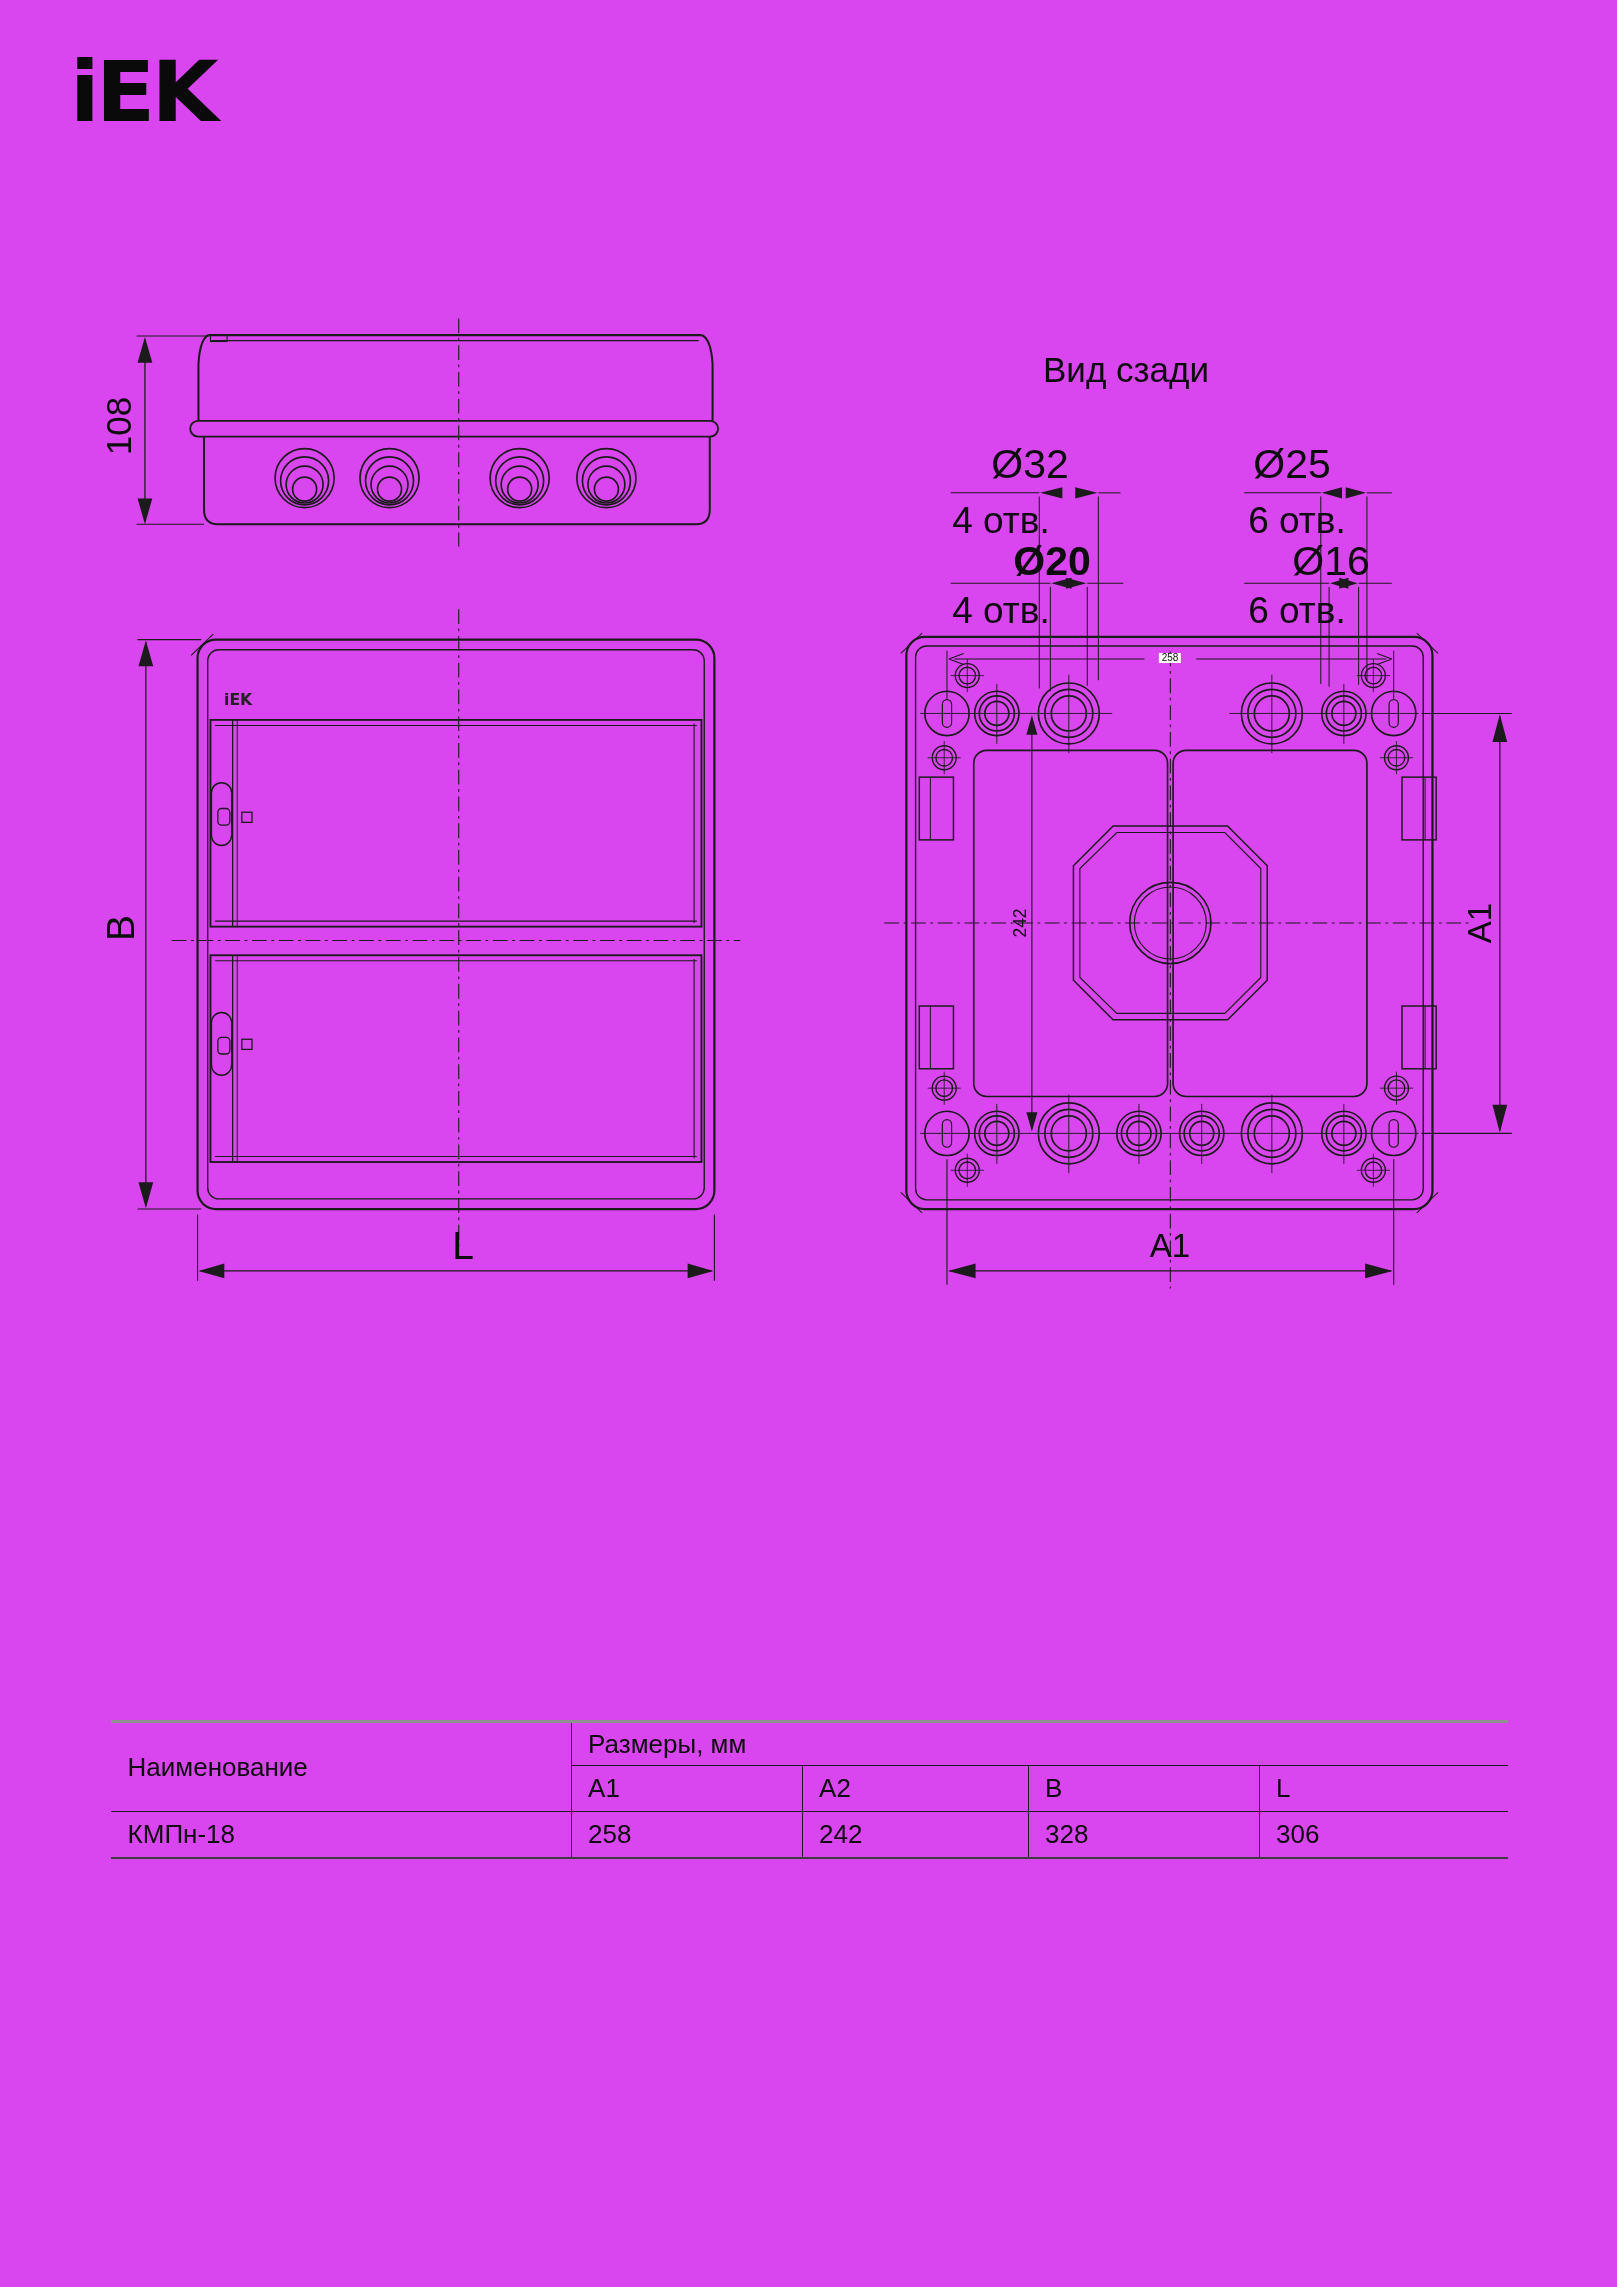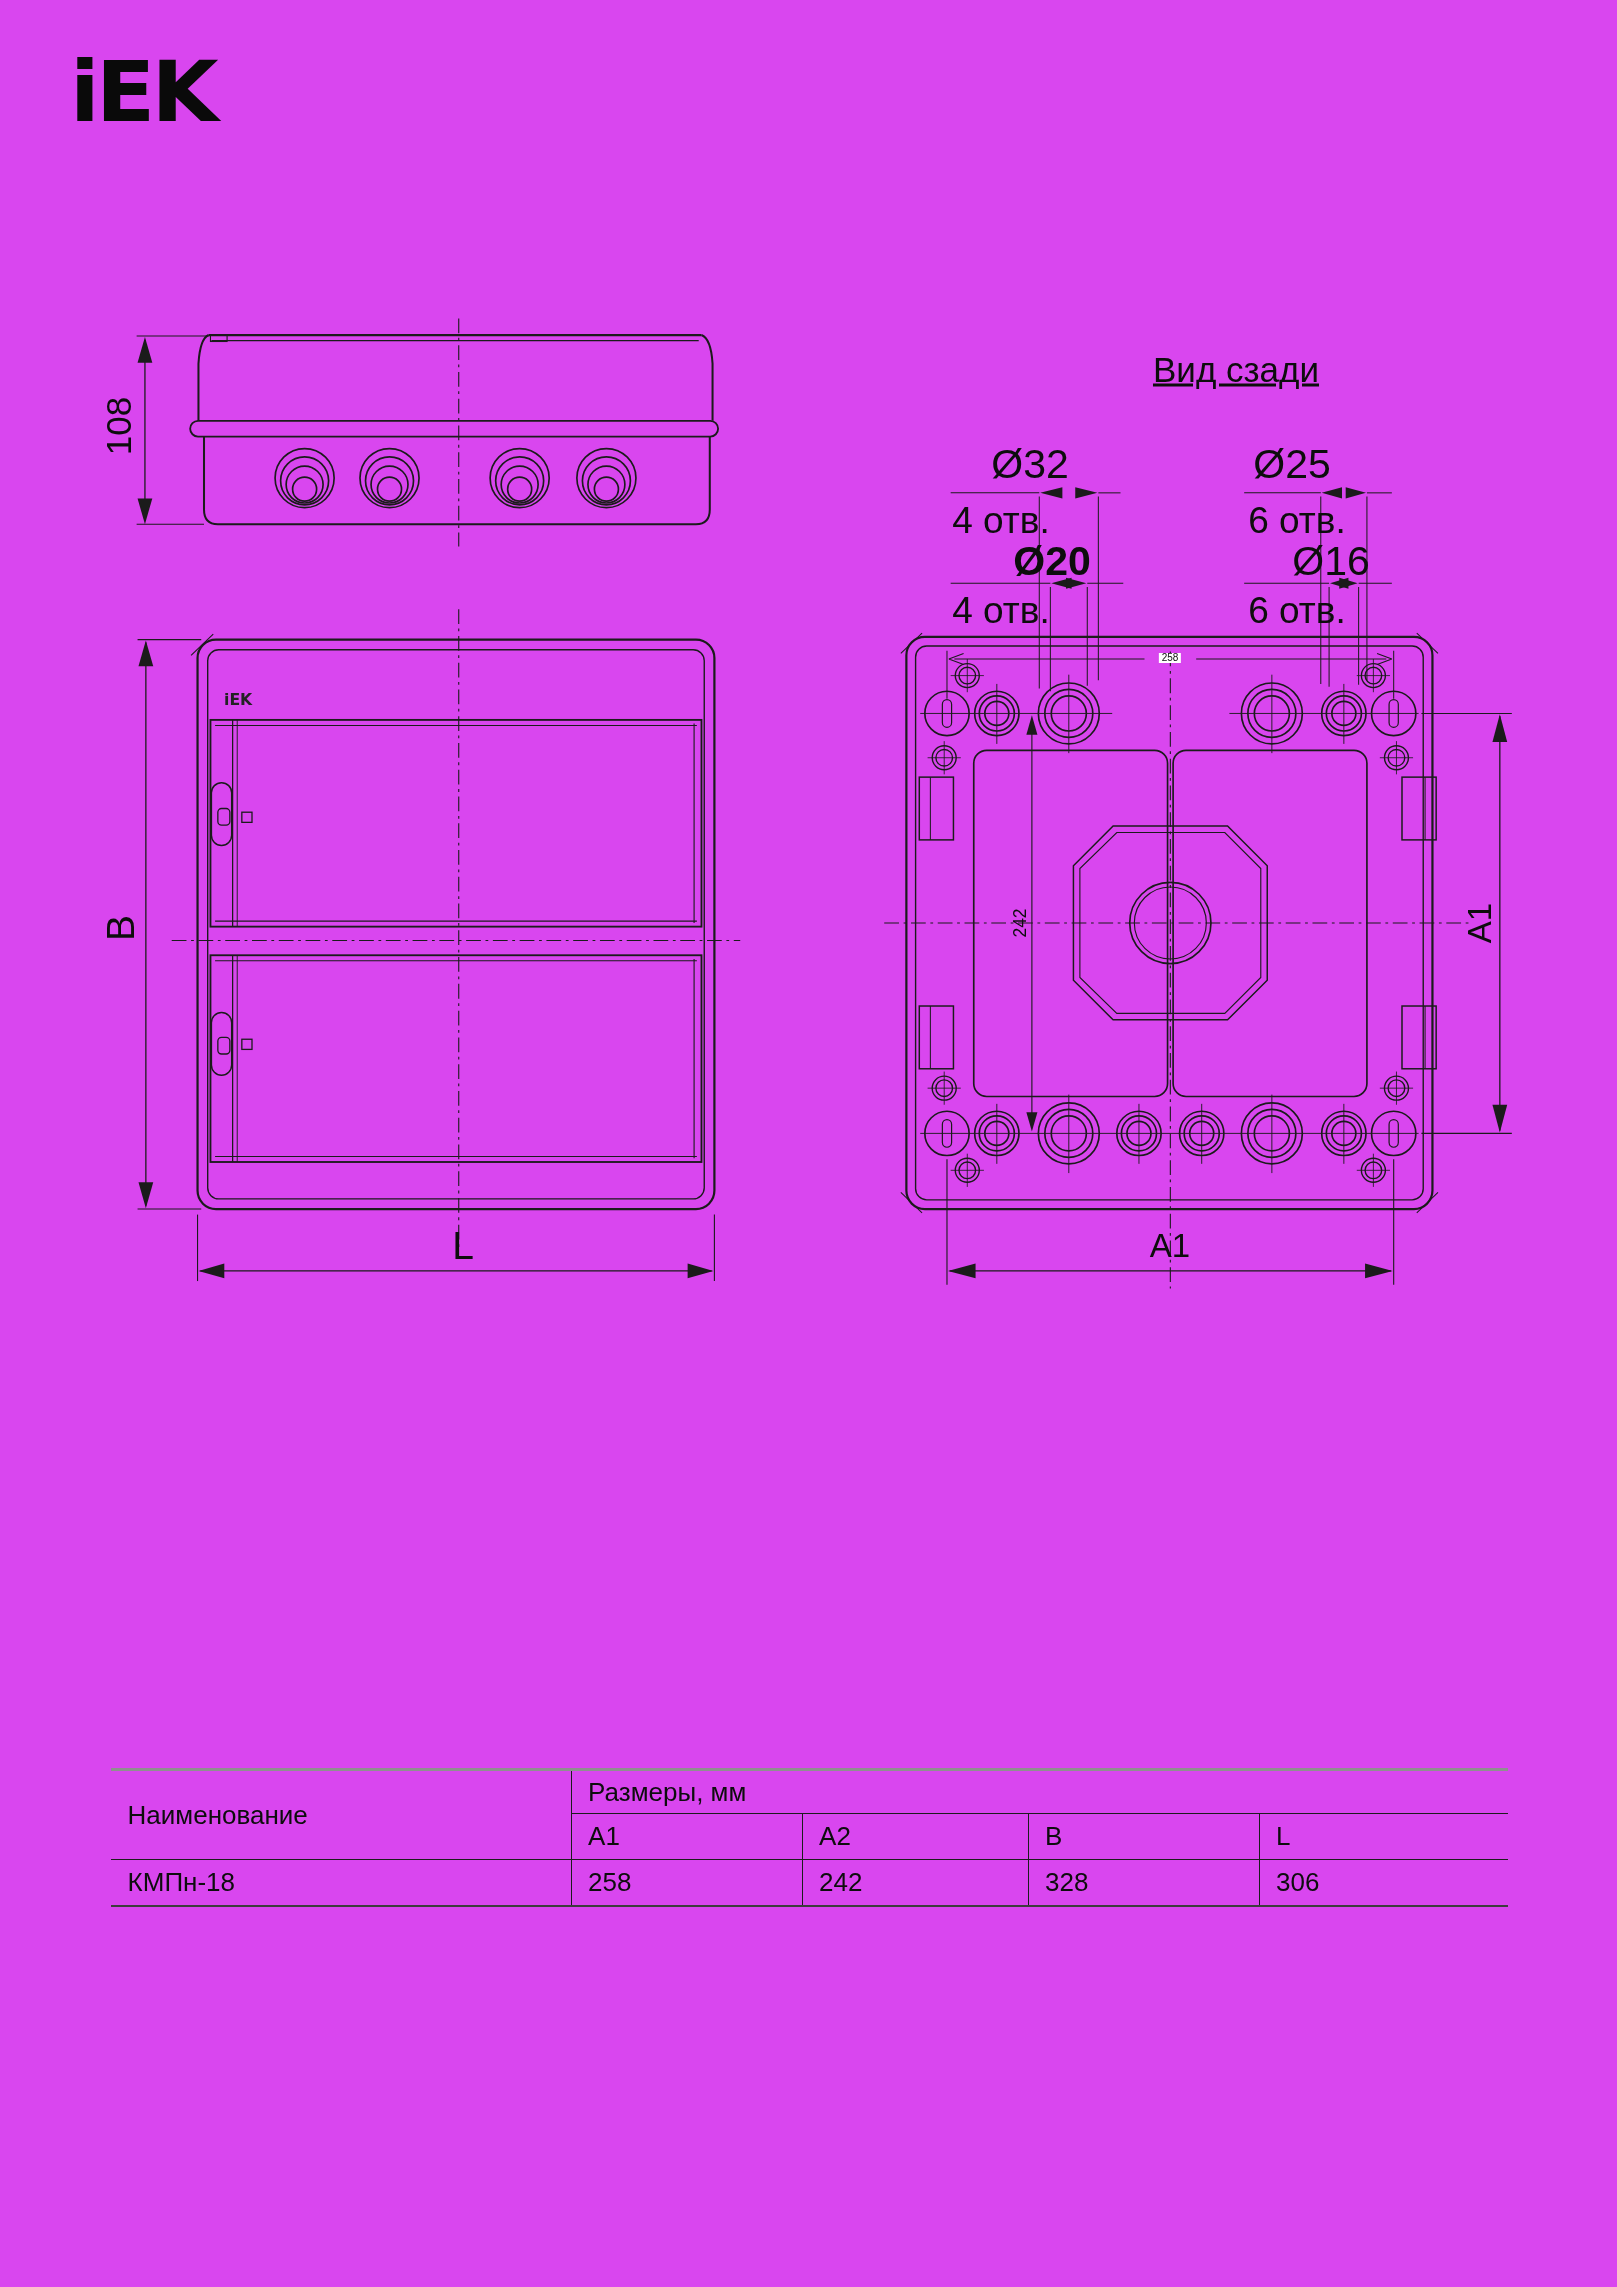--- a/index.html
+++ b/index.html
@@ -17,21 +17,21 @@
   .view-title{font-size:35px;}
   .dim-big{font-size:37px;}
   .dim-mid{font-size:33px;}
   .dia{font-size:41px;}
   .holes{font-size:37px;}
   .dim-242{font-size:17.5px;}
   .dim-258{font-size:10px;background:#fff;padding:0 2.8px;}
   .caption{position:absolute;left:109px;top:1427px;font-size:27px;color:#0d0d0d;}
   table.dims{position:absolute;left:111px;top:1720px;width:1396px;border-collapse:collapse;
       table-layout:fixed;font-size:26px;color:#0d0d0d;
-      border-top:3.7px solid #8f8f8f;border-bottom:2.8px solid #3d3d3d;margin-top:48px;}
+      border-top:3.7px solid #8f8f8f;border-bottom:2.8px solid #3d3d3d;}
   table.dims td{padding:0 0 0 16.6px;vertical-align:middle;}
   td.rt{border-right:1.8px solid #1c1c1c;}
   td.bb{border-bottom:1.8px solid #1c1c1c;}
   td.name-head{vertical-align:top;padding-top:11px;}
   tr.r1{height:44px;} tr.r2{height:46px;} tr.r3{height:46px;}
 </style>
 </head>
 <body>
 
 <div class="page">
@@ -306,21 +306,21 @@
           <polygon points="1471,632 1451,626 1451,638" fill="#1b1b1b" stroke="none"></polygon>
           <path d="M1472,632 H1508"></path>
         </g>
       </g>
     </g>
   </svg>
 
   <div class="logo-main">iEK</div>
   <div class="logo-small">iEK</div>
 
-  <div class="lbl view-title" style="left:1236px;top:369px;text-decoration:underline;">Вид сзади</div>
+  <div class="lbl view-title" style="left:1126px;top:369px;">Вид сзади</div>
 
   <div class="lbl rot dim-big" style="left:118px;top:426px;font-size:35px;">108</div>
   <div class="lbl rot dim-big" style="left:120px;top:928px;font-size:39px;">B</div>
   <div class="lbl dim-big" style="left:463px;top:1245px;font-size:39px;">L</div>
 
   <div class="lbl dia" style="left:1030px;top:464px;">Ø32</div>
   <div class="lbl holes" style="left:1001px;top:520px;">4 отв.</div>
   <div class="lbl dia" style="left:1052px;top:561px;font-weight:bold;">Ø20</div>
   <div class="lbl holes" style="left:1001px;top:610px;">4 отв.</div>
   <div class="lbl dia" style="left:1292px;top:464px;">Ø25</div>

